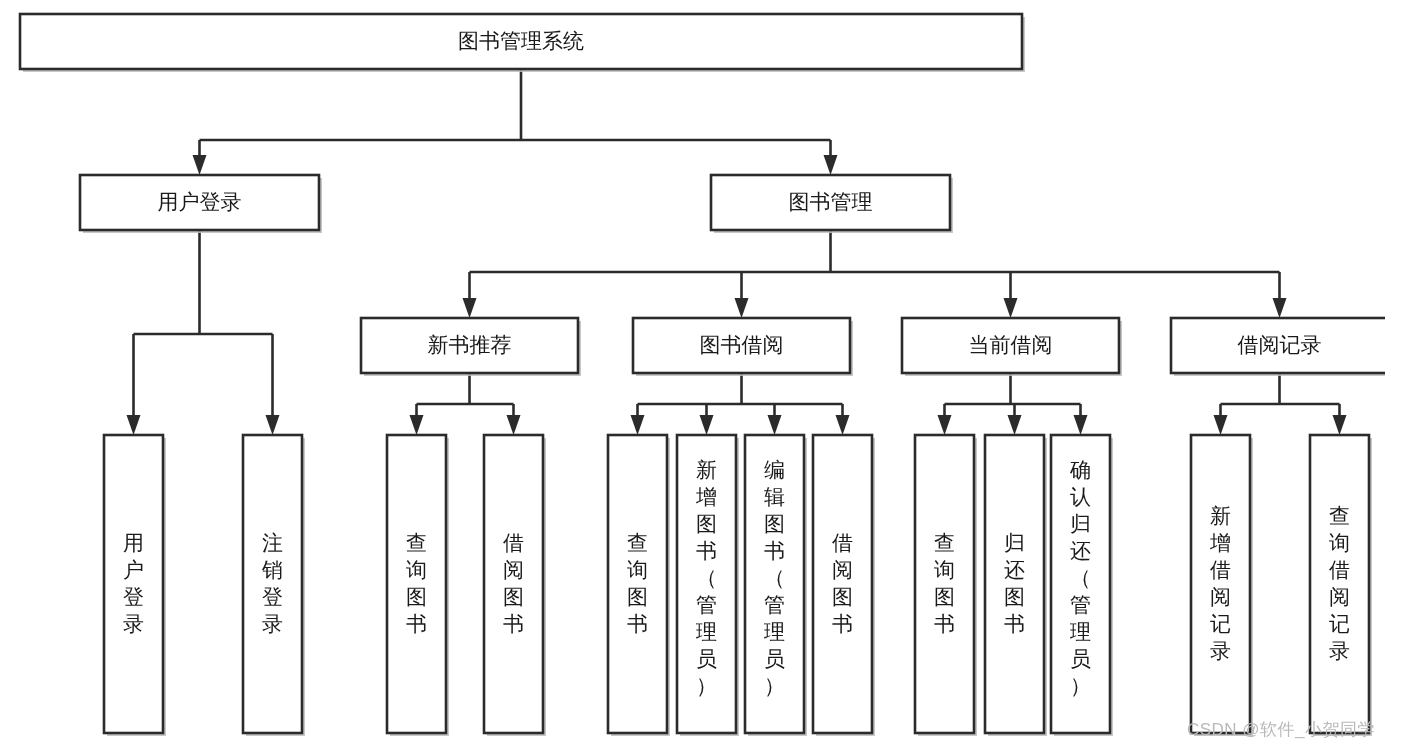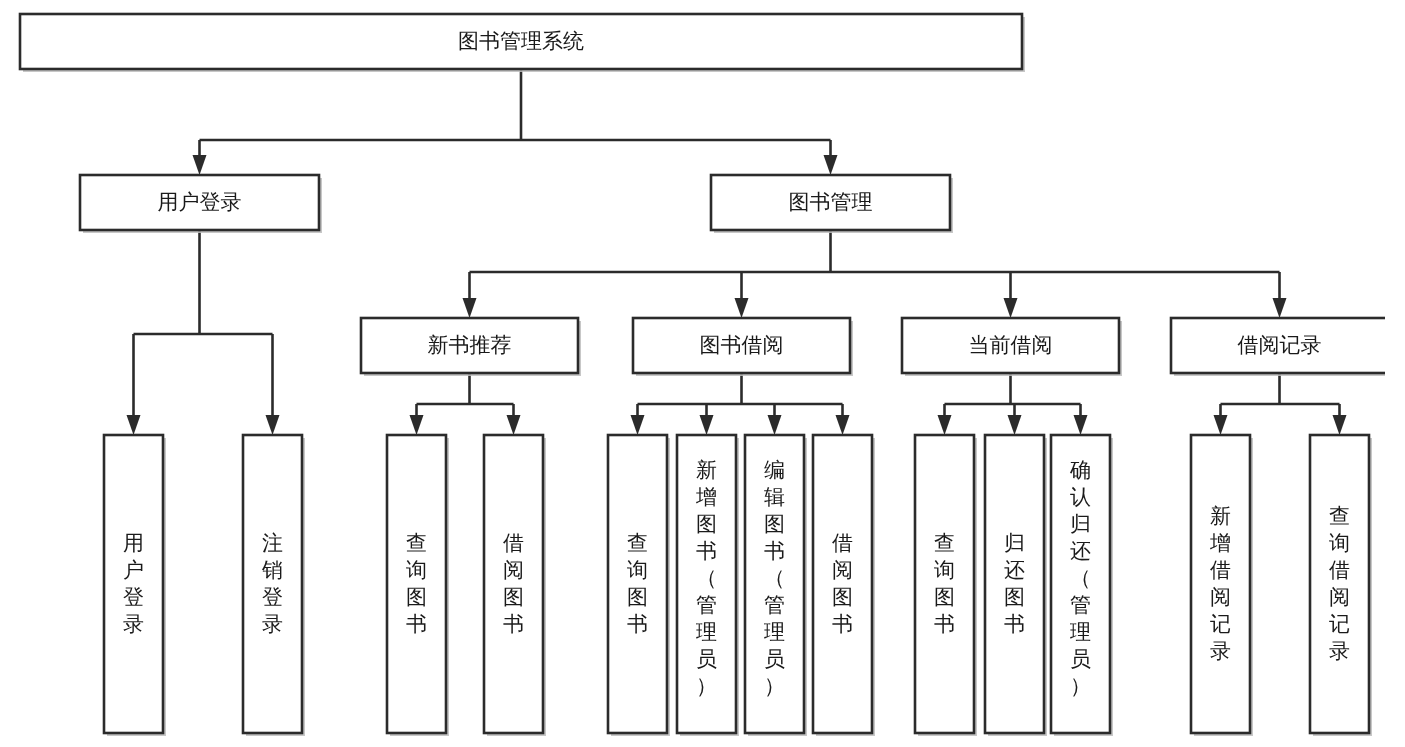--- a/index.html
+++ b/index.html
@@ -245,13 +245,14 @@
           <rect x="1191" y="435" width="59" height="298" class="node-box"></rect>
           <text x="1220.5" y="0" class="node-label-v"><tspan x="1220.5" y="516.5">新</tspan><tspan x="1220.5" y="543.5">增</tspan><tspan x="1220.5" y="570.5">借</tspan><tspan x="1220.5" y="597.5">阅</tspan><tspan x="1220.5" y="624.5">记</tspan><tspan x="1220.5" y="651.5">录</tspan></text>
         </g>
         <g>
           <rect x="1313" y="438" width="59" height="298" class="node-shadow"></rect>
           <rect x="1310" y="435" width="59" height="298" class="node-box"></rect>
           <text x="1339.5" y="0" class="node-label-v"><tspan x="1339.5" y="516.5">查</tspan><tspan x="1339.5" y="543.5">询</tspan><tspan x="1339.5" y="570.5">借</tspan><tspan x="1339.5" y="597.5">阅</tspan><tspan x="1339.5" y="624.5">记</tspan><tspan x="1339.5" y="651.5">录</tspan></text>
         </g>
       </g>
   </svg>
+  <div class="watermark">CSDN @软件_小贺同学</div>
 </div>
 
 </body></html>

